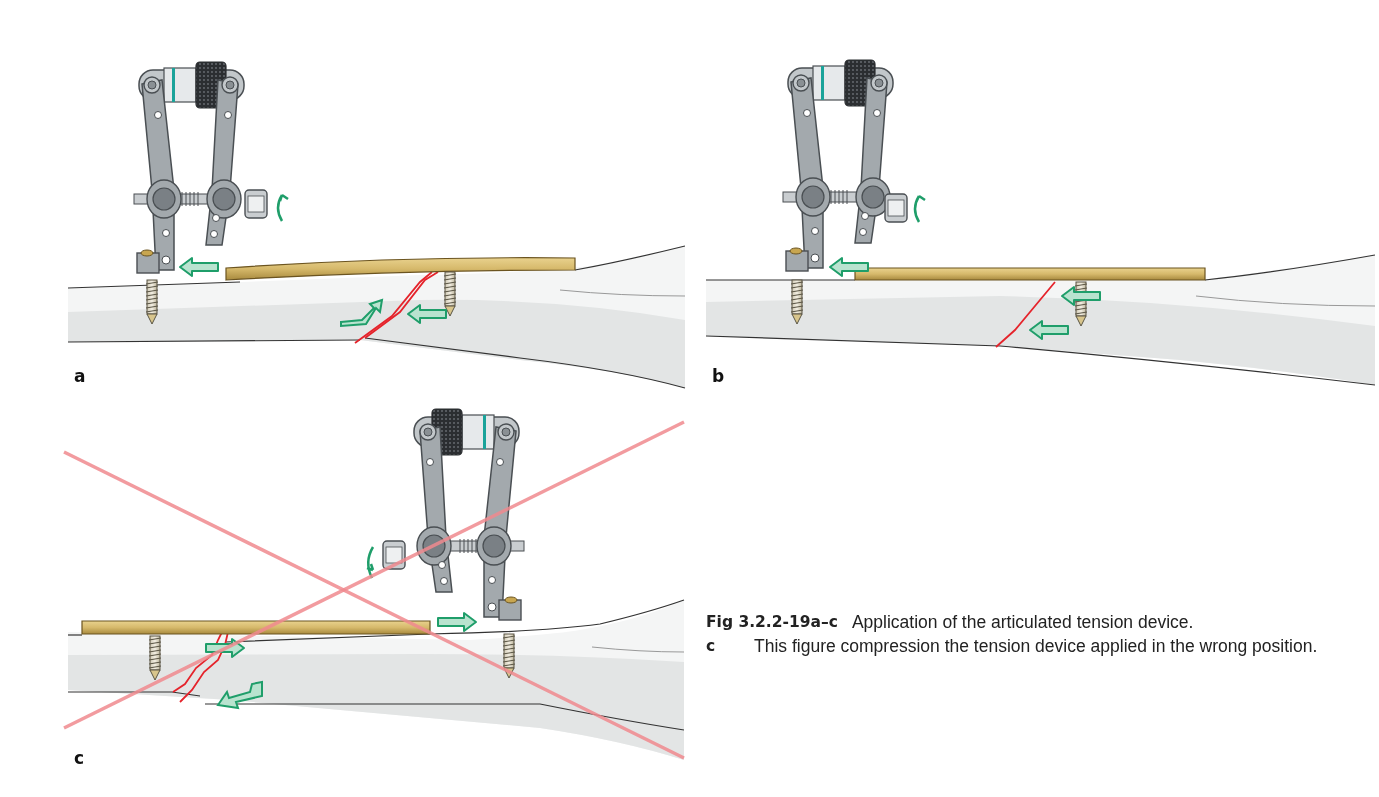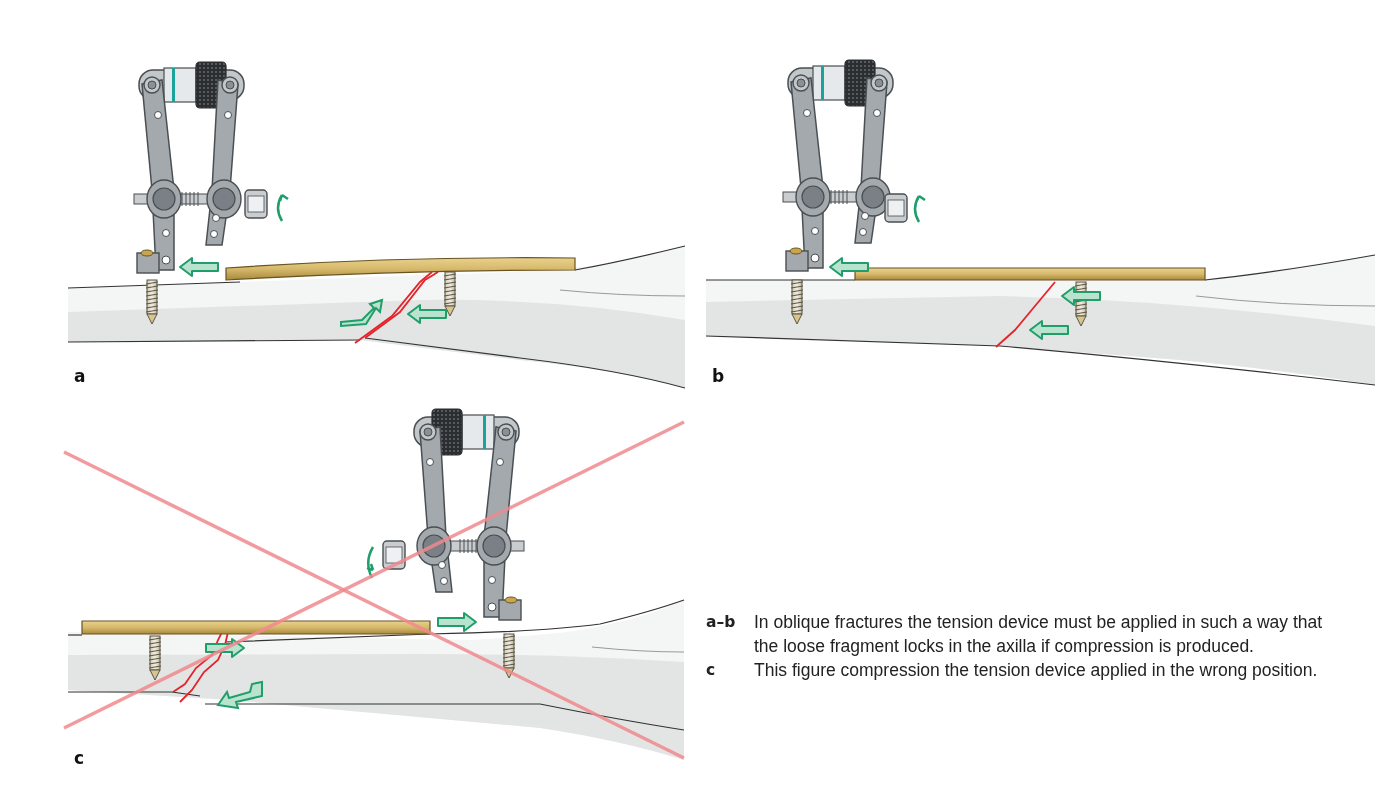--- a/index.html
+++ b/index.html
@@ -175,20 +175,20 @@
     <line x1="64" y1="728" x2="684" y2="422" stroke="#f08a8f" stroke-width="3.5" opacity="0.85"></line>
   </g>
 </svg>
 
 <div class="panel-label" style="left:74px;top:366px;">a</div>
 <div class="panel-label" style="left:712px;top:366px;">b</div>
 <div class="panel-label" style="left:74px;top:748px;">c</div>
 
 <div id="caption">
   <div class="row">
-    <span class="key">a–b</span>
-    <span>In oblique fractures the tension device must be applied in such a way that the loose fragment locks in the axilla if compression is produced.</span>
+    <span class="title-key">Fig 3.2.2-19a–c</span>
+    <span>Application of the articulated tension device.</span>
   </div>
   <div class="row">
     <span class="key">c</span>
     <span>This figure compression the tension device applied in the wrong position.</span>
   </div>
 </div>
 
 </body></html>

